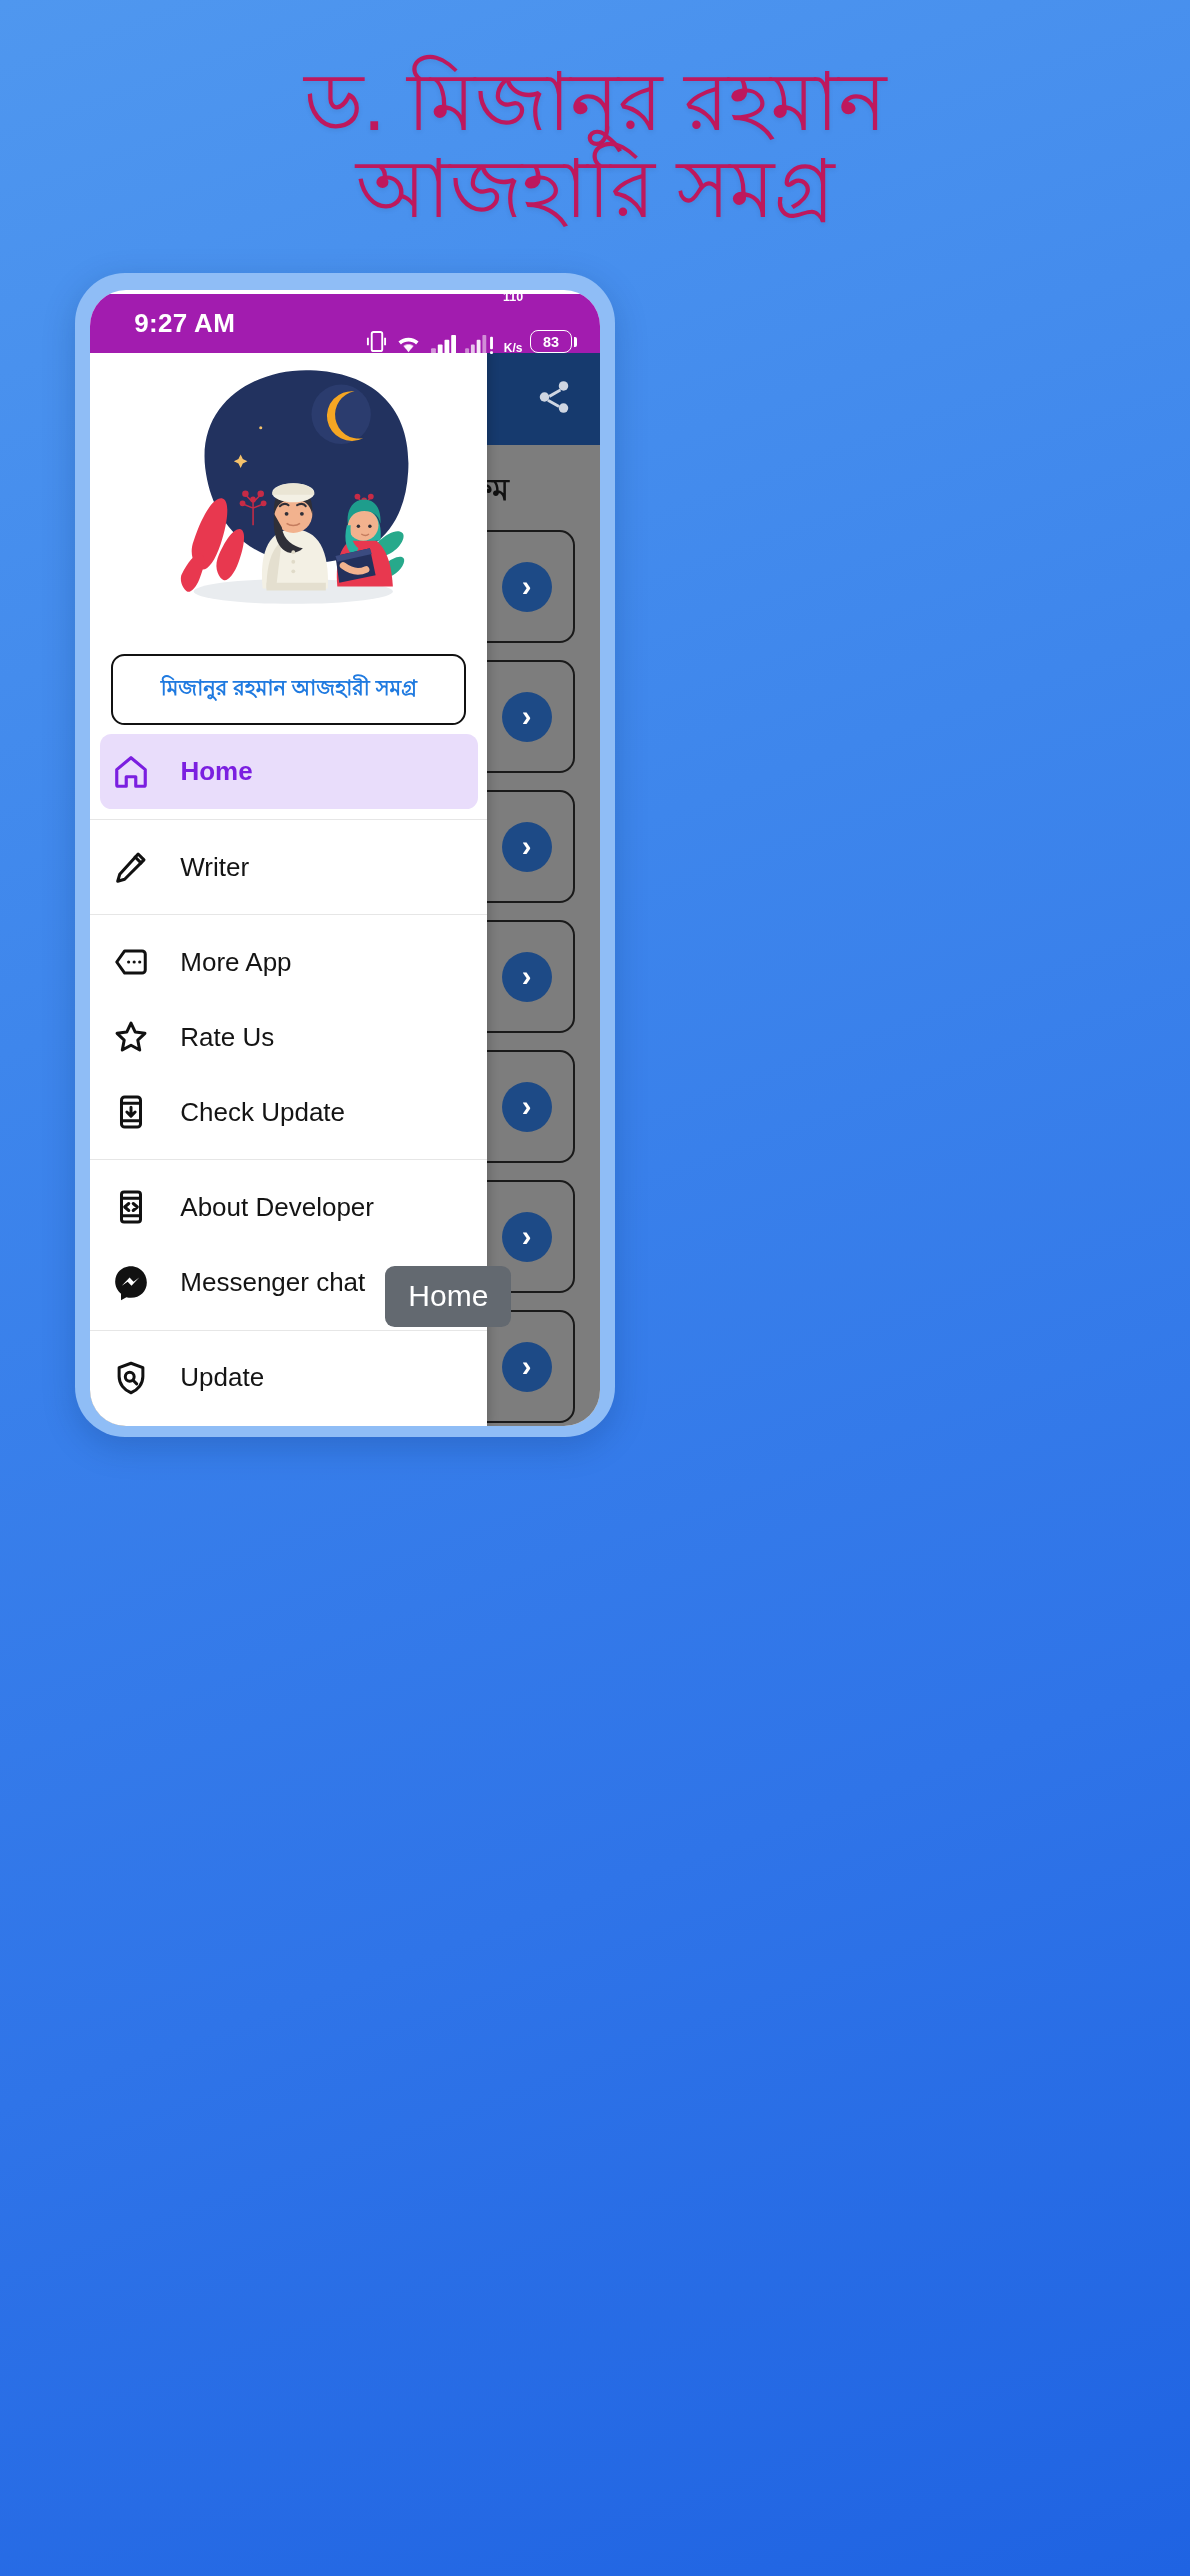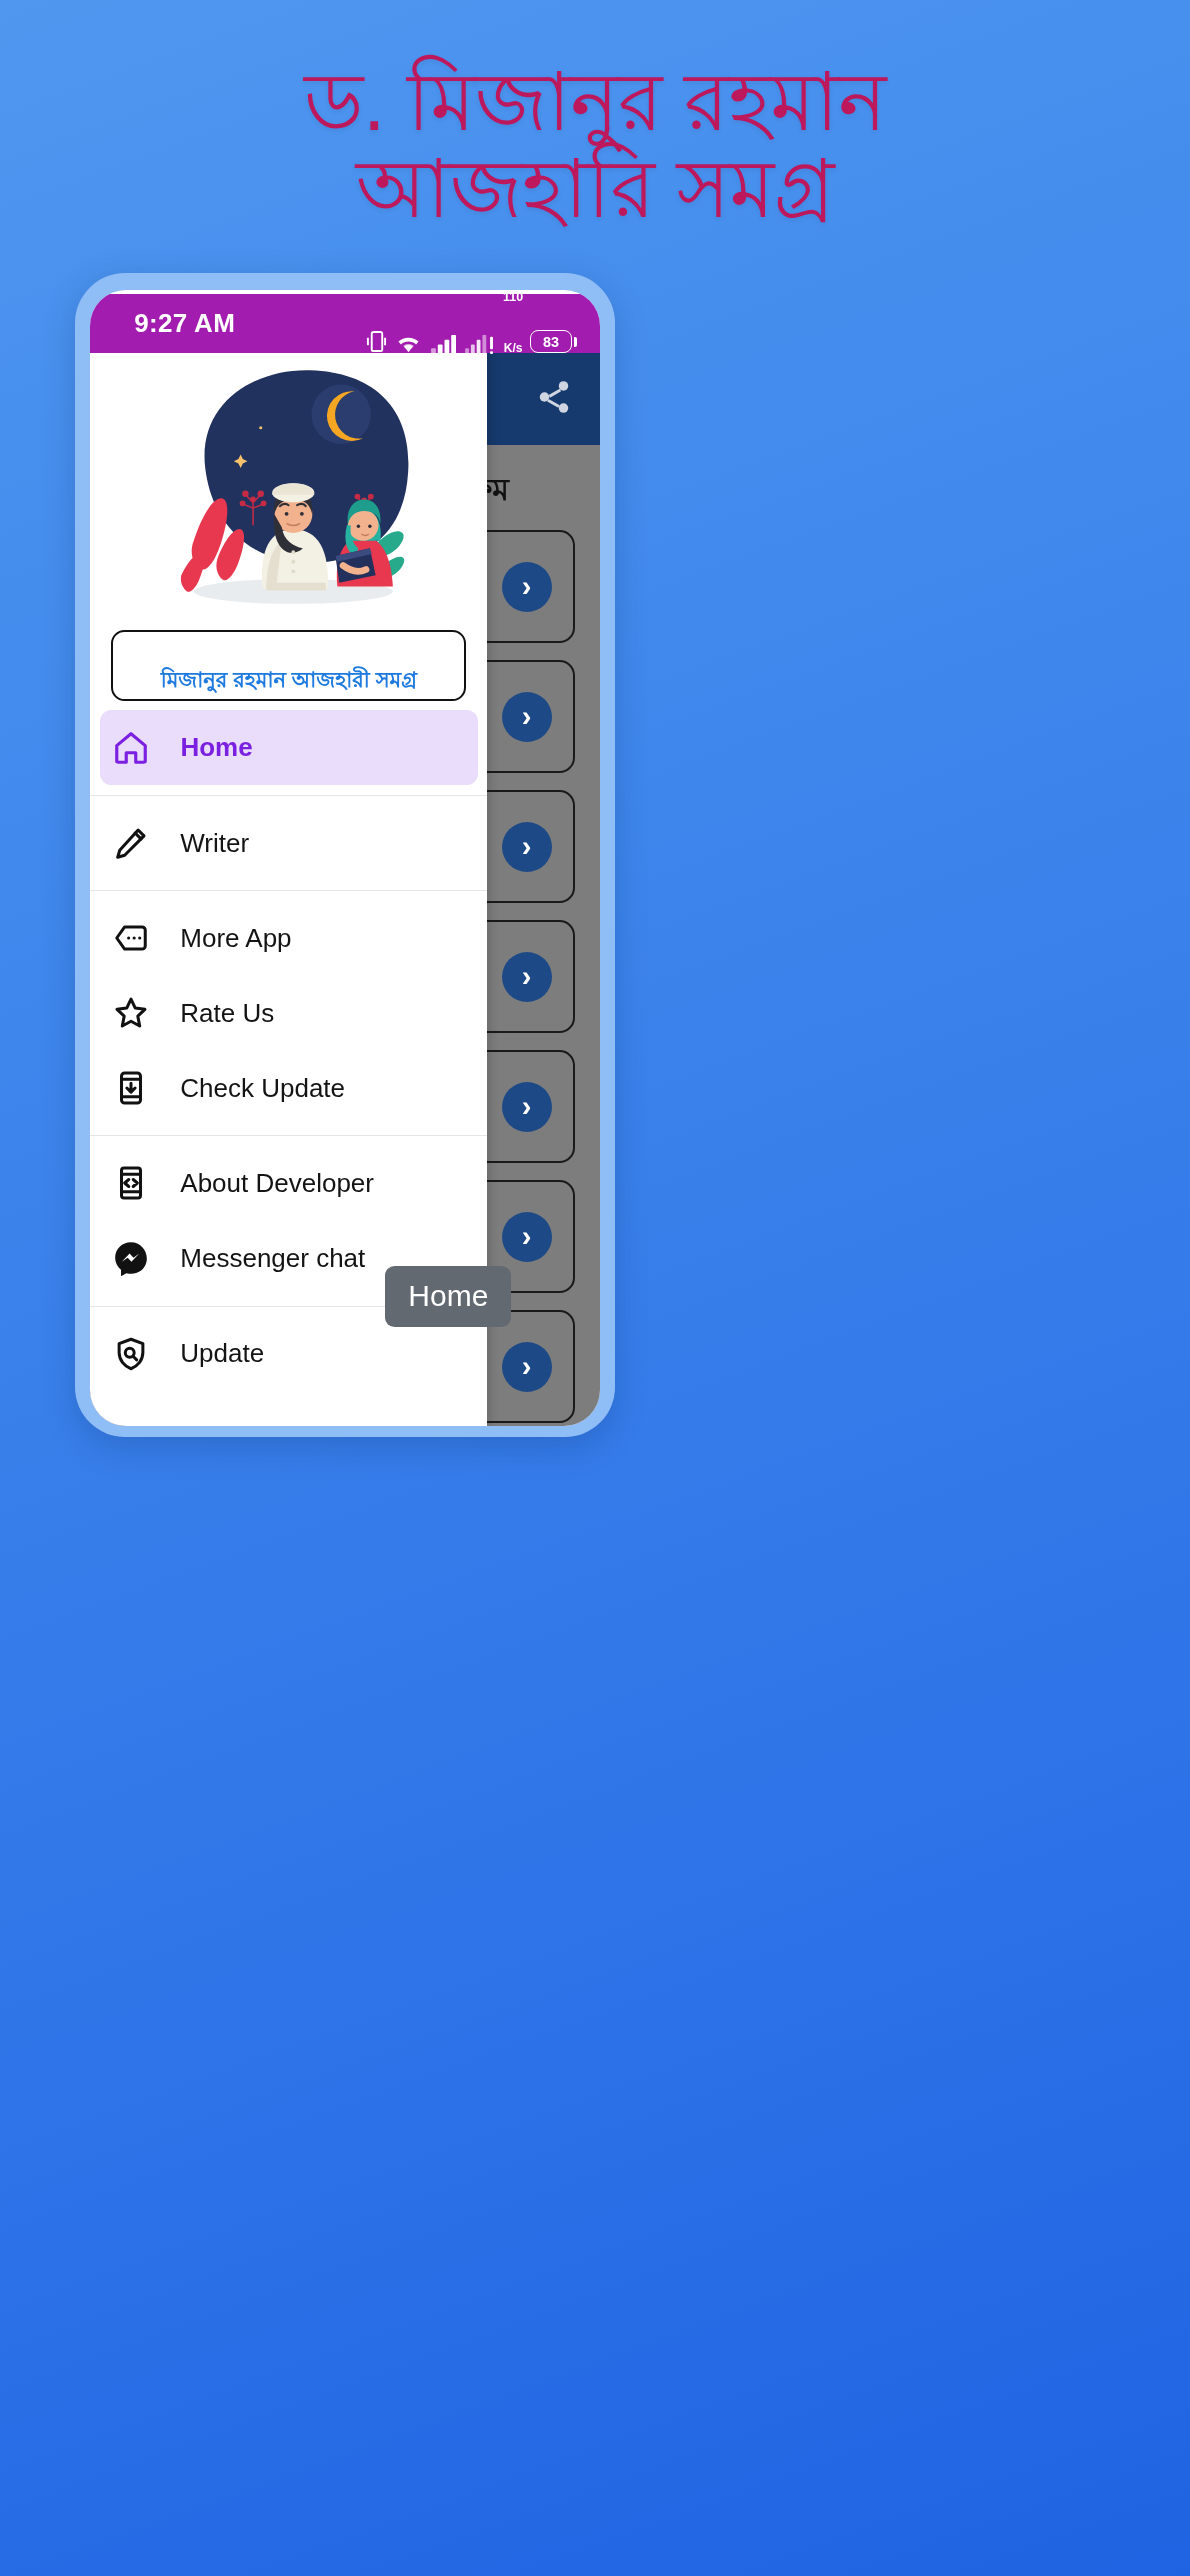--- a/index.html
+++ b/index.html
@@ -117,25 +117,25 @@
     box-shadow: 2.9px 0 9.6px rgba(0,0,0,.18);
   }
 
   #drawer-header {
     padding: 3.8px 0 0 0;
   }
   #drawer-illustration {
     width: 100%; height: 270px; display: block;
   }
   #app-name-box {
-    margin: 7px 21px 0 21px;
+    margin: 31px 21px 0 21px;
     border: 2.9px solid #111;
     border-radius: 13.4px;
     height: 71px;
-    display: flex; align-items: flex-end; justify-content: center;
+    display: flex; align-items: center; justify-content: center;
     background: #fff;
   }
   #app-name-text {
     color: #1f7ae0; font-size: 21px; font-weight: 700; white-space: nowrap;
   }
 
   .drawer-section { border-bottom: 1.9px solid #e6e6e6; padding: 9.6px 0; }
   .drawer-section:last-child { border-bottom: none; }
 
   .drawer-item {

